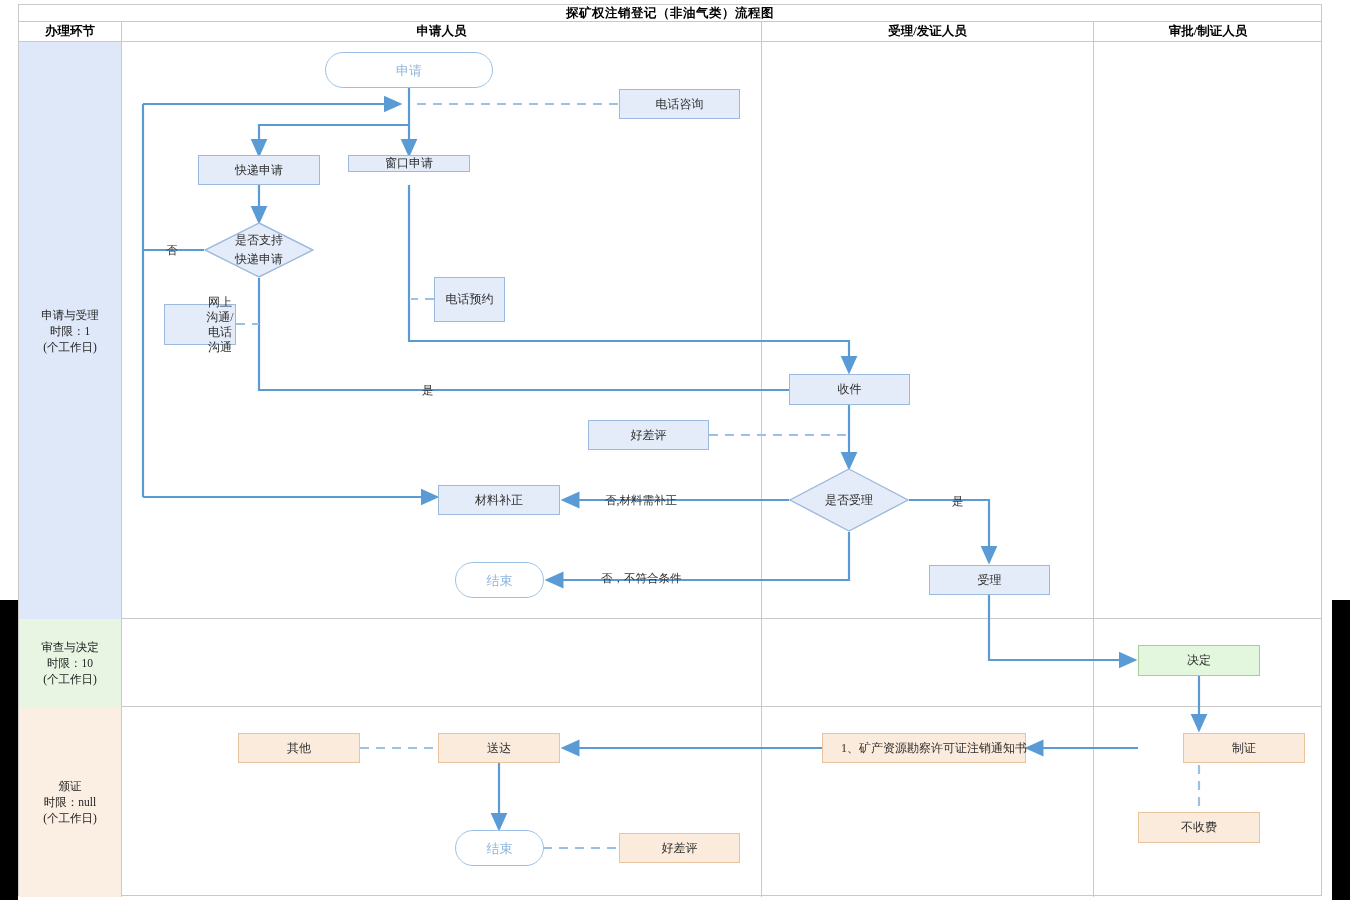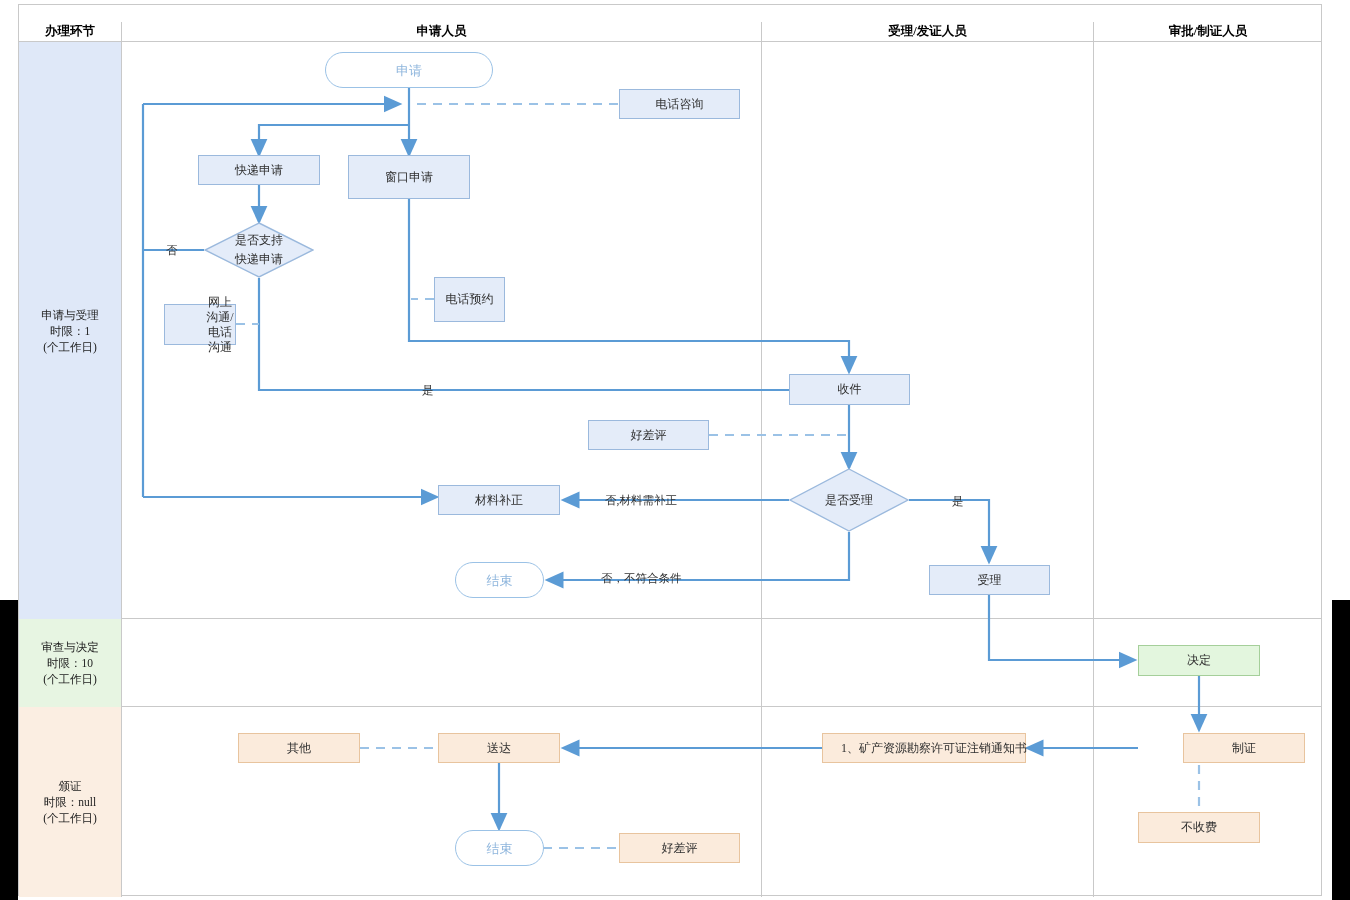--- a/index.html
+++ b/index.html
@@ -61,20 +61,23 @@
           white-space:nowrap;}
 </style>
 </head>
 <body>
 
 <div class="blackbar" id="bar-left"></div>
 <div class="blackbar" id="bar-right"></div>
 
 <div id="chart-table">
 
+  <div class="title-row">
+    <span class="t">探矿权注销登记（非油气类）流程图</span>
+  </div>
 
   <div class="head-row">
     <div class="head-cell" style="left:0;width:102px;">办理环节</div>
     <div class="head-sep" style="left:102px;"></div>
     <div class="head-cell" style="left:103px;width:639px;">申请人员</div>
     <div class="head-sep" style="left:742px;"></div>
     <div class="head-cell" style="left:743px;width:331px;">受理/发证人员</div>
     <div class="head-sep" style="left:1074px;"></div>
     <div class="head-cell" style="left:1075px;width:228px;">审批/制证人员</div>
   </div>
@@ -155,21 +158,21 @@
     <path d="M543,848 L618,848"></path>
   </g>
 </svg>
 
 <div class="node n-term" style="left:325px;top:52px;width:168px;height:36px;">申请</div>
 
 <div class="node n-blue" style="left:619px;top:89px;width:121px;height:30px;">电话咨询</div>
 
 <div class="node n-blue" style="left:198px;top:155px;width:122px;height:30px;">快递申请</div>
 
-<div class="node n-blue" style="left:348px;top:155px;width:122px;height:44px;">窗口申请</div>
+<div class="node n-blue" style="left:348px;top:155px;width:122px;height:17px;">窗口申请</div>
 
 <div class="node n-diamond" style="left:204px;top:222px;width:110px;height:56px;">
   <svg class="dshape" viewBox="0 0 110 56" preserveAspectRatio="none">
     <polygon points="55,1 109,28 55,55 1,28" fill="#e4ecf9" stroke="#9bb9dd" stroke-width="1.4"></polygon>
   </svg>
   <div class="dtext" style="white-space:pre-line;">是否支持
 快递申请</div>
 </div>
 
 <div class="node n-blue" style="left:164px;top:304px;width:72px;height:41px;">

